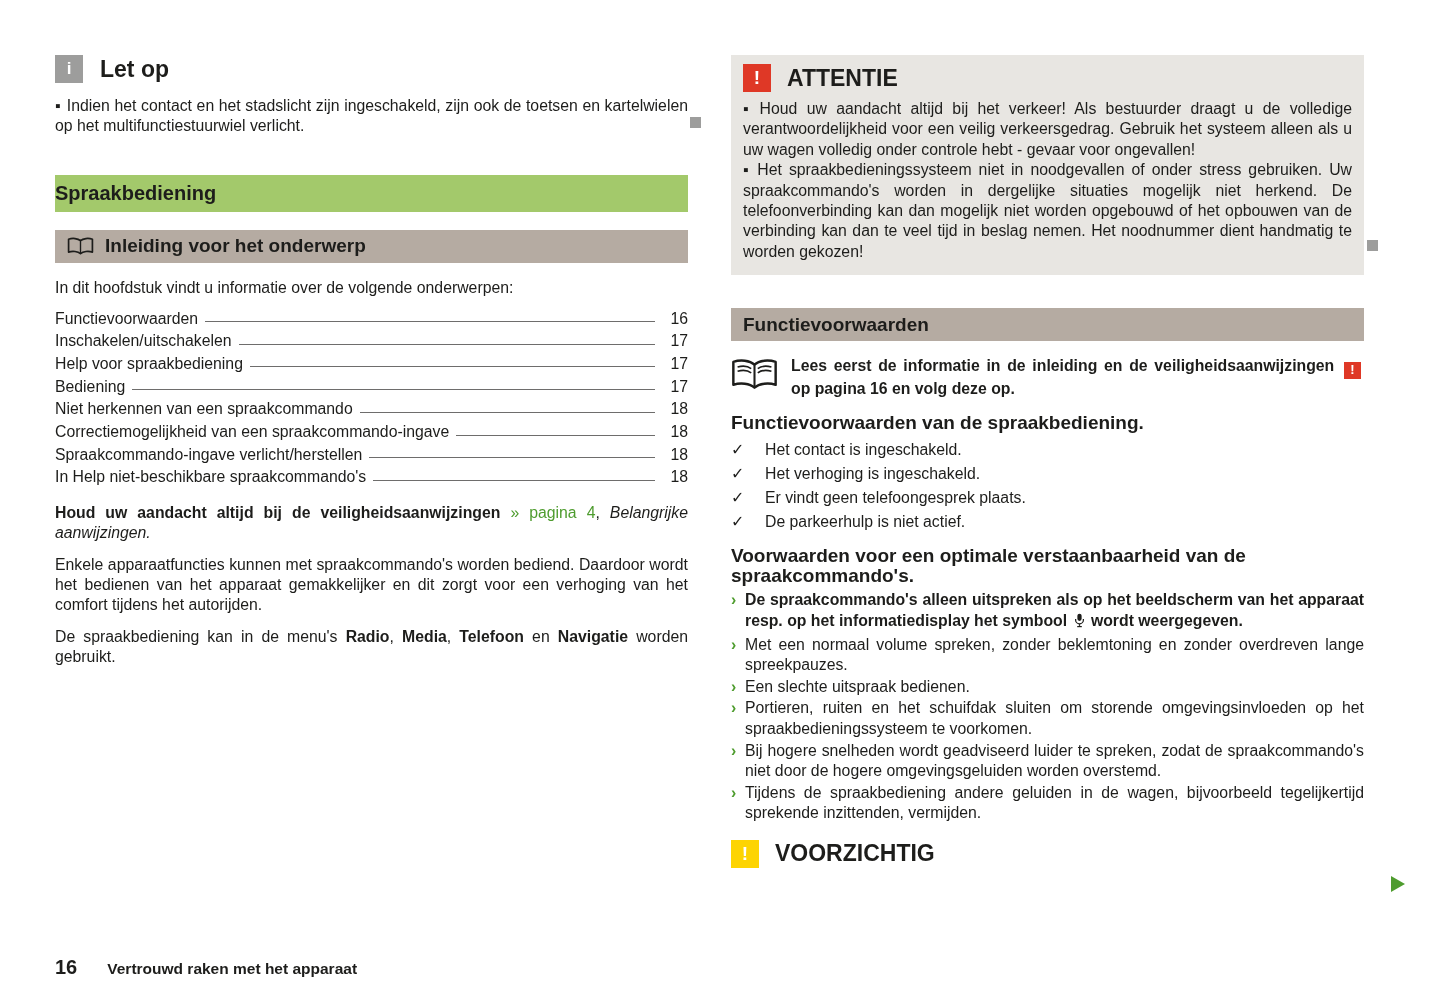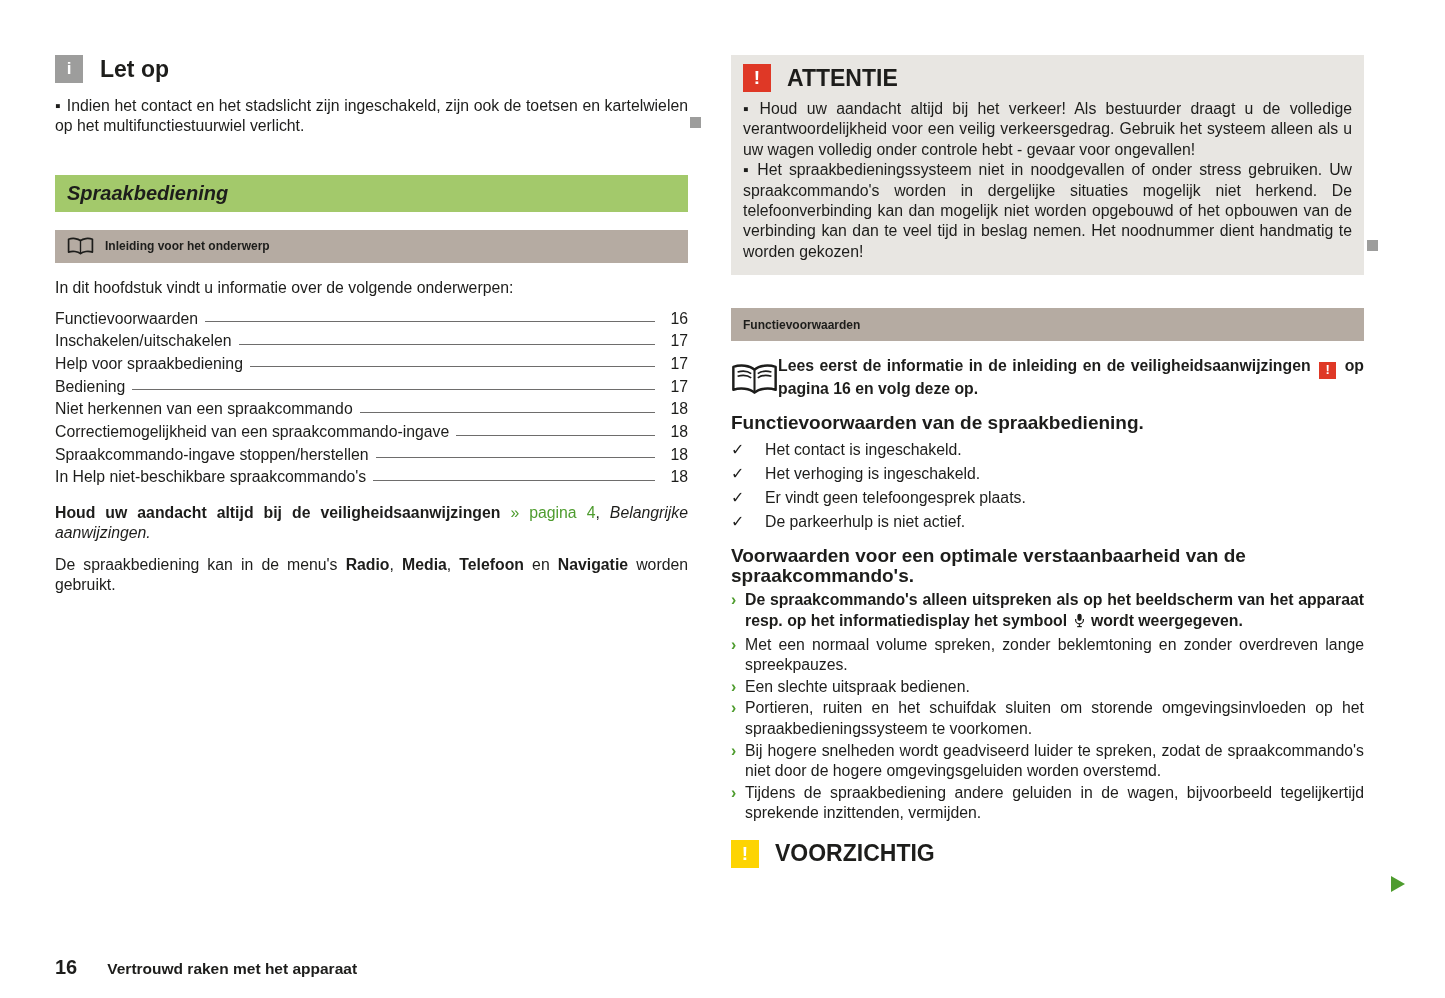--- a/index.html
+++ b/index.html
@@ -16,36 +16,36 @@
   .col-right{left:731px;}
   .body{font-size:15.8px;line-height:20.4px;text-align:justify;margin:0;}
   .sq-bullet{margin-right:6px;}
   .note-header{display:flex;align-items:center;gap:17px;}
   .icon-box{display:flex;align-items:center;justify-content:center;flex:none;width:28px;height:28px;font-weight:700;}
   .icon-gray{background:var(--gray-icon);color:#fff;font-size:17px;}
   .icon-red{background:var(--red);color:#fff;font-size:19px;}
   .icon-yellow{background:var(--yellow);color:#fff;font-size:19px;}
   .h-title{font-size:23px;font-weight:700;}
   .note-body{margin-top:13px;}
-  .section-bar{margin-top:38px;height:37px;background:var(--green);display:flex;align-items:center;padding-left:12px;font-size:20px;font-weight:700;font-style:italic;}
-  .sub-bar{height:33px;background:var(--taupe);display:flex;align-items:center;gap:11px;padding:0 12px;font-size:12px;font-weight:700;}
+  .section-bar{margin-top:38px;height:37px;background:var(--green);display:flex;align-items:center;font-size:20px;font-weight:700;}
+  .sub-bar{height:33px;background:var(--taupe);display:flex;align-items:center;gap:11px;padding:0 12px;font-size:19px;font-weight:700;}
   .sub-bar-left{margin-top:18px;}
   .sub-bar-right{margin-top:33px;}
   .toc-lead{margin-top:15px;text-align:left;}
   .toc-list{margin-top:9px;}
   .toc-row{display:flex;align-items:center;height:22.7px;font-size:15.8px;}
   .toc-line{flex:1;height:0;border-bottom:1px solid var(--leader);position:relative;top:3px;margin:0 7px;}
   .toc-page{flex:none;width:26px;text-align:right;}
   .safety{margin-top:14px;}
   .para{margin-top:11px;}
   .attention-box{background:var(--att-bg);padding:6px 12px 13px 12px;}
   .att-header{display:flex;align-items:center;gap:16px;margin-top:3px;}
   .att-body{margin-top:7px;}
   .att-body p{margin:0;}
-  .read-first{margin-top:15px;display:flex;align-items:center;}
+  .read-first{margin-top:15px;display:flex;gap:13px;align-items:flex-start;}
   .rf-book{flex:none;margin-top:2px;}
   .rf-text{font-weight:700;flex:1;}
   .bold-title{font-weight:700;font-size:19px;line-height:20.4px;margin:0;text-align:left;}
   .cond-title{margin-top:14px;}
   .conditions{margin-top:4px;}
   .check-row{display:flex;font-size:15.8px;line-height:24.2px;}
   .check-mark{flex:none;width:34px;}
   .check-text{flex:1;}
   .optimal-title{margin-top:11px;}
   .tips{margin-top:4px;}
@@ -120,33 +120,34 @@
           <span class="toc-label">Niet herkennen van een spraakcommando</span>
           <span class="toc-line"></span>
           <span class="toc-page">18</span>
         </div>
         <div class="toc-row">
           <span class="toc-label">Correctiemogelijkheid van een spraakcommando-ingave</span>
           <span class="toc-line"></span>
           <span class="toc-page">18</span>
         </div>
         <div class="toc-row">
-          <span class="toc-label">Spraakcommando-ingave stoppen/herstellen</span>
+          <span class="toc-label">Spraakcommando-ingave verlicht/herstellen</span>
           <span class="toc-line"></span>
           <span class="toc-page">18</span>
         </div>
         <div class="toc-row">
           <span class="toc-label">In Help niet-beschikbare spraakcommando's</span>
           <span class="toc-line"></span>
           <span class="toc-page">18</span>
         </div>
       </div>
 
     <p class="body safety"><span class="seg-bold">Houd uw aandacht altijd bij de veiligheidsaanwijzingen </span><span class="seg-link">» pagina 4</span><span class="seg-normal">, </span><span class="seg-italic">Belangrijke aanwijzingen</span><span class="seg-italic">.</span></p>
 
+    <p class="body para">Enkele apparaatfuncties kunnen met spraakcommando's worden bediend. Daardoor wordt het bedienen van het apparaat gemakkelijker en dit zorgt voor een verhoging van het comfort tijdens het autorijden.</p>
 
     <p class="body para"><span class="seg-normal">De spraakbediening kan in de menu's </span><span class="seg-bold">Radio</span><span class="seg-normal">, </span><span class="seg-bold">Media</span><span class="seg-normal">, </span><span class="seg-bold">Telefoon</span><span class="seg-normal"> en </span><span class="seg-bold">Navigatie</span><span class="seg-normal"> worden gebruikt.</span></p>
 
 
   </div>
 
   <div class="col col-right">
 
     <div class="attention-box">
       <div class="att-header">

